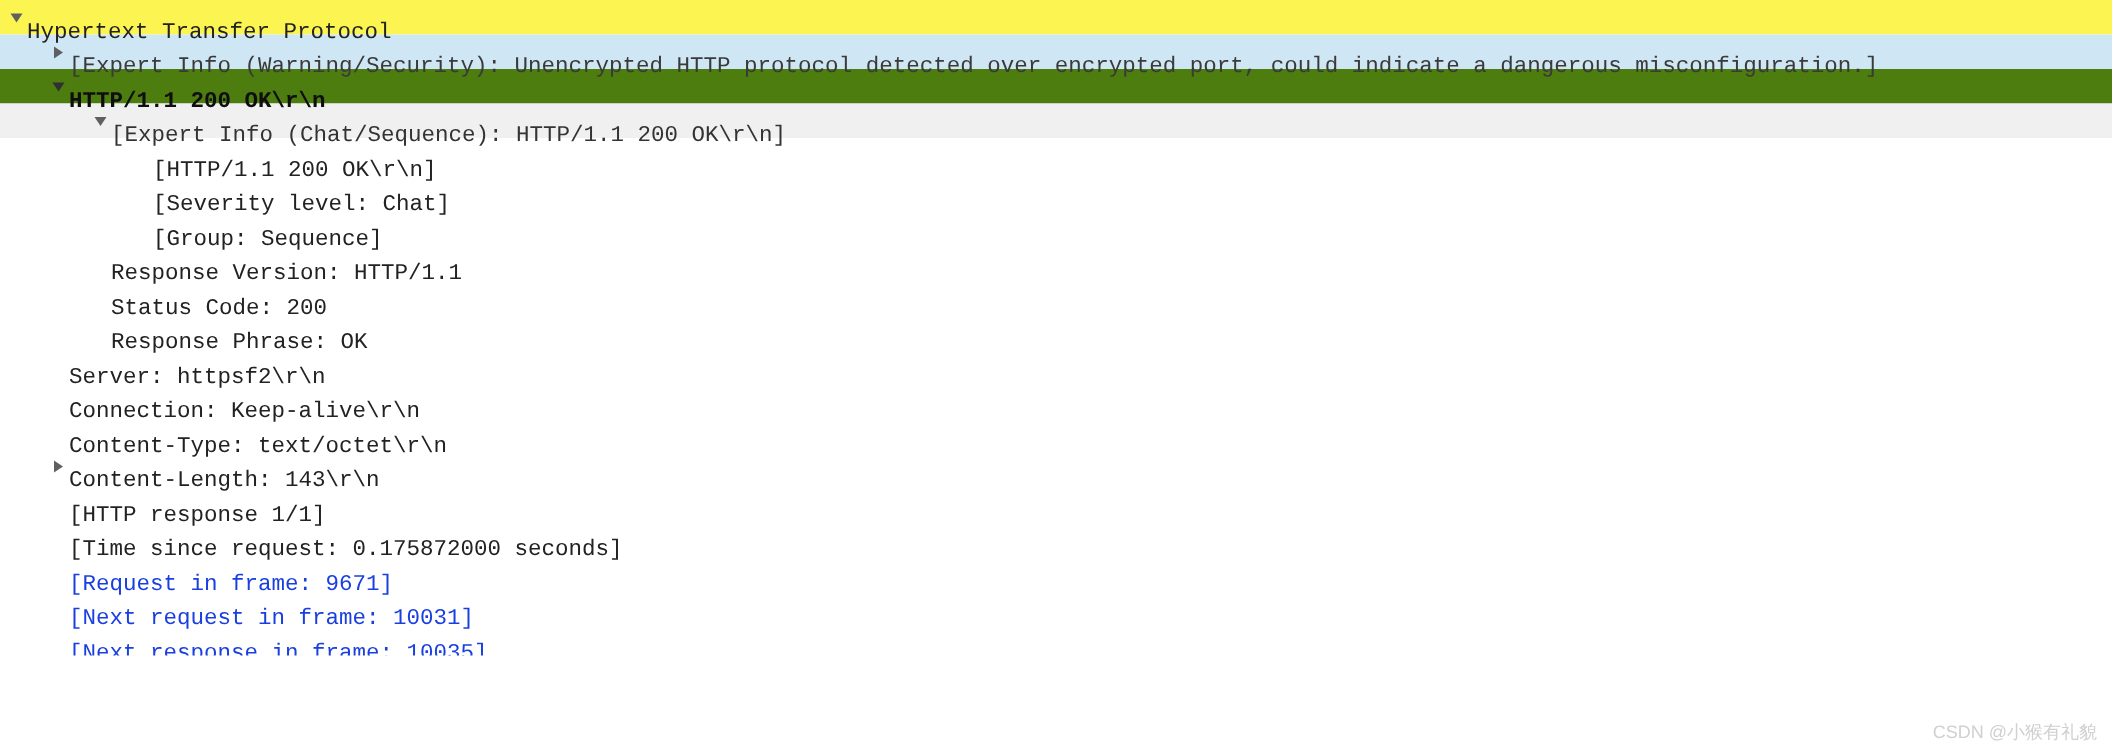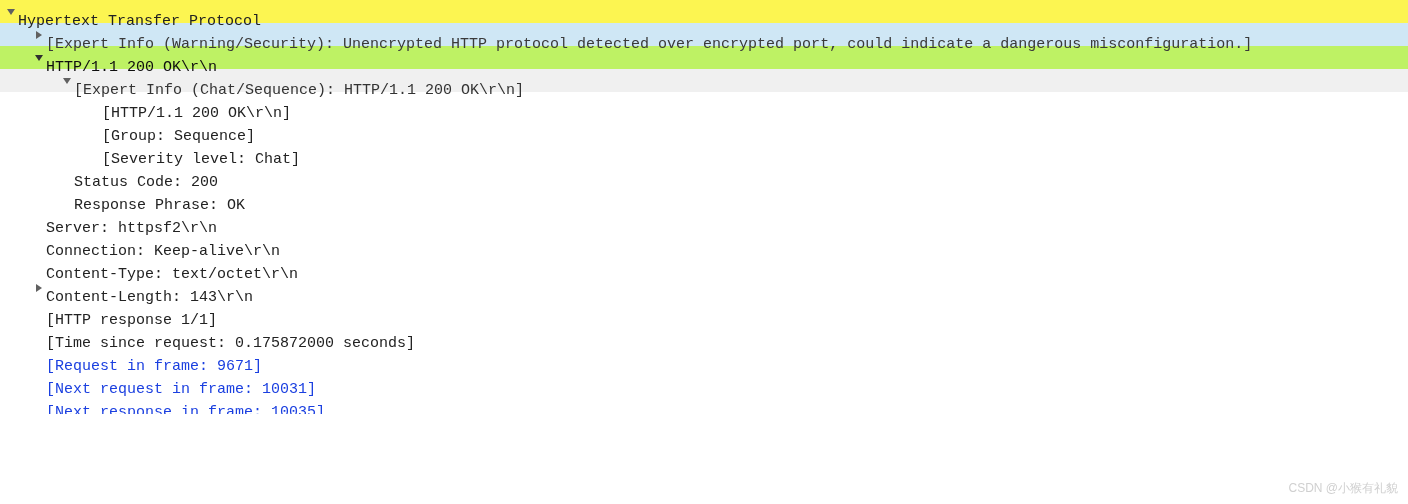--- a/index.html
+++ b/index.html
@@ -40,22 +40,23 @@
   
   .row.header {
     background: #fcf551; 
   }
   .row.expert-warn {
     background: #cfe7f5;
     color: #5a5a5a;
   }
   .row.expert-warn .txt { color: #3a3a3a; }
   .row.status-line {
-    background: #bef264;
+    background: #4d7c0f;
     color: #0e0e0e;
+    font-weight: bold;
   }
   .row.expert-chat {
     background: #f0f0f0;
     color: #333;
   }
   .row.link .txt {
     color: #1a3fe0;
   }
   .watermark {
     position: fixed;
@@ -125,30 +126,36 @@
       <span class="indent"></span>
       <span class="indent"></span>
     <span class="arrow"></span>
     <span class="txt">[HTTP/1.1 200 OK\r\n]</span>
   </div>
   <div class="row">
     <span class="indent"></span>
       <span class="indent"></span>
       <span class="indent"></span>
     <span class="arrow"></span>
+    <span class="txt">[Severity level: Chat]</span>
+  </div>
+  <div class="row">
+    <span class="indent"></span>
+      <span class="indent"></span>
+      <span class="indent"></span>
+    <span class="arrow"></span>
     <span class="txt">[Group: Sequence]</span>
   </div>
-  <div class="row">
-    <span class="indent"></span>
-      <span class="indent"></span>
-      <span class="indent"></span>
-    <span class="arrow"></span>
-    <span class="txt">[Severity level: Chat]</span>
-  </div>
-
+
+  <div class="row">
+    <span class="indent"></span>
+      <span class="indent"></span>
+    <span class="arrow"></span>
+    <span class="txt">Response Version: HTTP/1.1</span>
+  </div>
   <div class="row">
     <span class="indent"></span>
       <span class="indent"></span>
     <span class="arrow"></span>
     <span class="txt">Status Code: 200</span>
   </div>
   <div class="row">
     <span class="indent"></span>
       <span class="indent"></span>
     <span class="arrow"></span>

